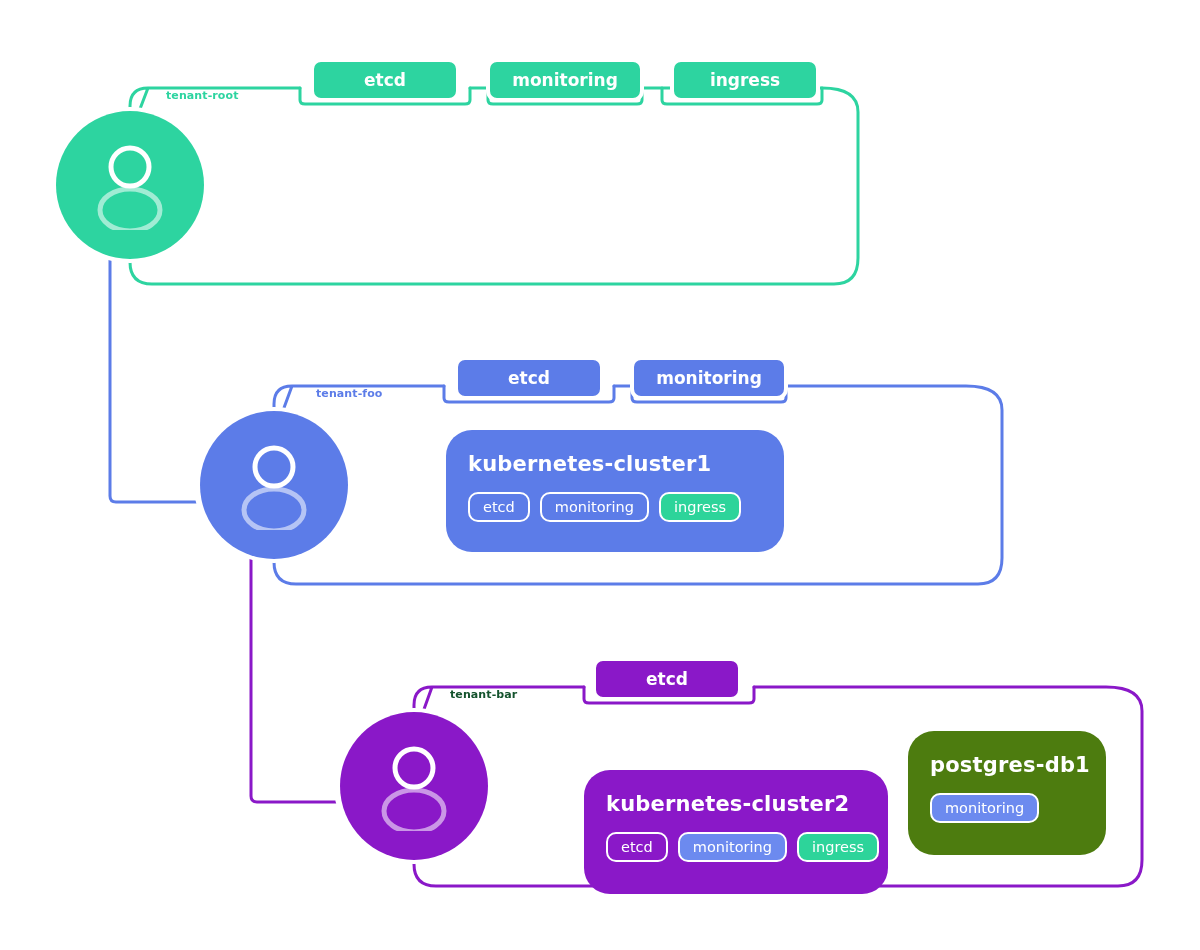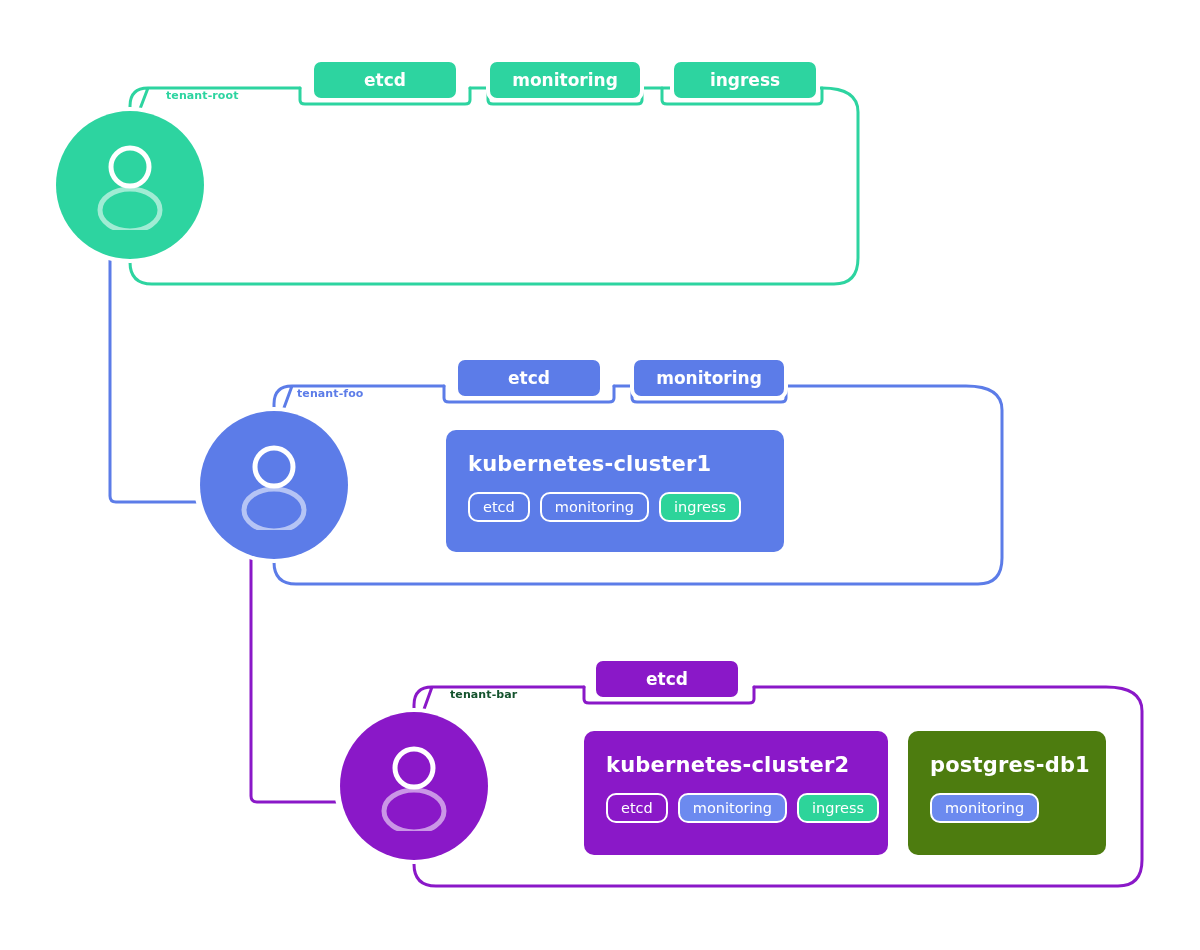--- a/index.html
+++ b/index.html
@@ -73,21 +73,21 @@
     align-items: center;
     justify-content: center;
     border: 4px solid #ffffff;
     white-space: nowrap;
   }
 
   
   .card {
     position: absolute;
     box-sizing: border-box;
-    border-radius: 10px;
+    border-radius: 26px;
     padding: 22px 22px 20px 22px;
   }
   .card-title {
     color: #ffffff;
     font-size: 21px;
     font-weight: 700;
     letter-spacing: .2px;
     margin: 0 0 16px 0;
     white-space: nowrap;
   }
@@ -184,21 +184,21 @@
                Q 274 584 274 562
                L 274 535
                M 274 435
                L 274 404
                Q 274 386 292 386 Z" fill="none" stroke="#5C7CE8" stroke-width="3" stroke-linejoin="round" stroke-linecap="round"></path>
       <path d="M 444 386 L 444 398 Q 444 402 449 402 L 609 402 Q 614 402 614 398 L 614 386" fill="none" stroke="#5C7CE8" stroke-width="3" stroke-linejoin="round" stroke-linecap="round"></path>
       <path d="M 632 386 L 632 398 Q 632 402 637 402 L 781 402 Q 786 402 786 398 L 786 386" fill="none" stroke="#5C7CE8" stroke-width="3" stroke-linejoin="round" stroke-linecap="round"></path>
       <path d="M 274 435 Q 349 485 274 535" fill="none" stroke="#5C7CE8" stroke-width="3" stroke-linecap="round"></path>
     </svg>
 
-    <div class="tenant-label" style="left:297px; top:387px; color:#5C7CE8;text-align:center;">tenant-foo</div>
+    <div class="tenant-label" style="left:316px; top:387px; color:#5C7CE8;text-align:center;">tenant-foo</div>
 
     <div class="avatar-wrap" style="left:194px; top:407px; width:160px; height:156px;">
       <div class="avatar" style="width:148px; height:148px; background:#5C7CE8;">
         <svg width="74" height="90" viewBox="0 0 74 90" aria-hidden="true">
           <circle cx="37" cy="27" r="19" fill="none" stroke="#ffffff" stroke-width="5"></circle>
           <ellipse cx="37" cy="70" rx="30" ry="21" fill="none" stroke="#ffffff" stroke-opacity="0.55" stroke-width="5"></ellipse>
         </svg>
       </div>
     </div>
 
@@ -241,21 +241,21 @@
       <div class="avatar" style="width:148px; height:148px; background:#8A18C8;">
         <svg width="74" height="90" viewBox="0 0 74 90" aria-hidden="true">
           <circle cx="37" cy="27" r="19" fill="none" stroke="#ffffff" stroke-width="5"></circle>
           <ellipse cx="37" cy="70" rx="30" ry="21" fill="none" stroke="#ffffff" stroke-opacity="0.55" stroke-width="5"></ellipse>
         </svg>
       </div>
     </div>
 
     <div class="tab" style="left:592px; top:657px; width:150px; background:#8A18C8;">etcd</div>
 
-    <div class="card" style="left:584px; top:731px; width:304px; height:124px; background:#8A18C8;">
+    <div class="card" style="left:584px; top:770px; width:304px; height:124px; background:#8A18C8;">
       <div class="card-title">kubernetes-cluster2</div>
       <div class="chip-row">
         <div class="chip">etcd</div>
         <div class="chip filled-blue">monitoring</div>
         <div class="chip filled-green">ingress</div>
       </div>
     </div>
 
     <div class="card" style="left:908px; top:731px; width:198px; height:124px; background:#4d7c0f;">
       <div class="card-title">postgres-db1</div>

